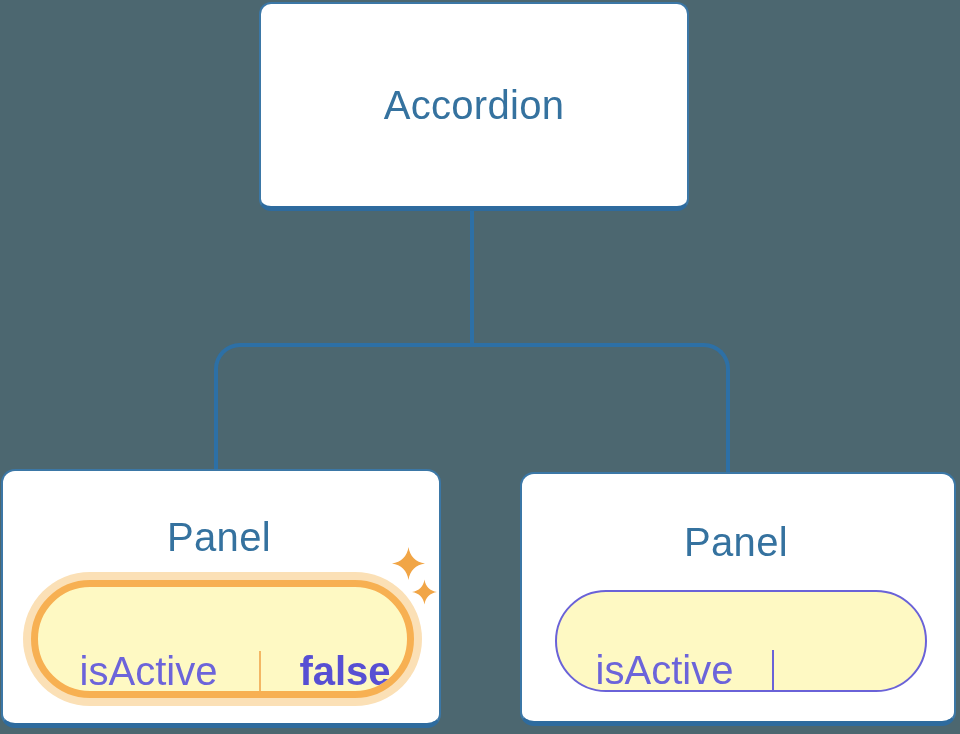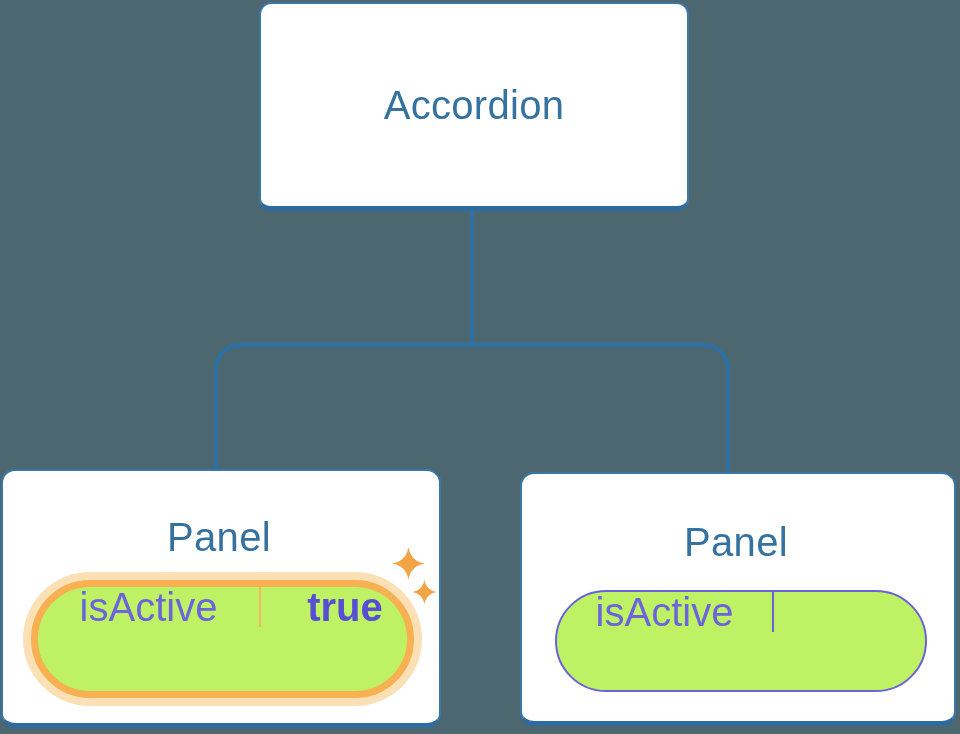--- a/index.html
+++ b/index.html
@@ -39,22 +39,22 @@
   }
   .node-panel-left  { left:1px;   top:469px; width:440px; height:259px; border-radius:14px; }
   .node-panel-right { left:520px; top:472px; width:436px; height:254px; border-radius:14px; }
   .panel-title {
     position:absolute; left:0; right:4px; text-align:center;
   }
   .node-panel-left  .panel-title { top:43px; }
   .node-panel-right .panel-title { top:45px; }
   
   .pill {
-    position:absolute; background:#bef264; border-radius:999px;
-    display:flex; align-items:flex-start; box-sizing:border-box; overflow:hidden;gap:22px;
+    position:absolute; background:#fef9c3; border-radius:999px;
+    display:flex; align-items:flex-end; box-sizing:border-box; overflow:hidden;gap:22px;
   }
   .pill-active {
     left:28px; top:109px; width:383px; height:118px;
     border:7px solid #f7b052;
     box-shadow:0 0 0 8px #fbe0b6;
   }
   .pill-inactive {
     left:33px; top:116px; width:372px; height:102px;
     border:2.5px solid #6a62d8;
   }
@@ -81,21 +81,21 @@
 
   <div class="node node-root">
     <div class="node-title">Accordion</div>
   </div>
 
   <div class="node node-panel-left">
     <div class="node-title panel-title">Panel</div>
 
     <div class="pill pill-active">
       <div class="cell cell-name">isActive</div>
-      <div class="cell cell-value">true</div>
+      <div class="cell cell-value">false</div>
     </div>
 
     <svg class="sparkles" viewBox="0 0 52 64" xmlns="http://www.w3.org/2000/svg" aria-hidden="true">
       <g fill="#f1a546">
         <path transform="translate(4,4) scale(0.6875)" d="M24 0C25.8 13.2 34.8 22.2 48 24C34.8 25.8 25.8 34.8 24 48C22.2 34.8 13.2 25.8 0 24C13.2 22.2 22.2 13.2 24 0Z"></path>
         <path transform="translate(24,36.5) scale(0.52)" d="M24 0C25.8 13.2 34.8 22.2 48 24C34.8 25.8 25.8 34.8 24 48C22.2 34.8 13.2 25.8 0 24C13.2 22.2 22.2 13.2 24 0Z"></path>
       </g>
     </svg>
   </div>
 

